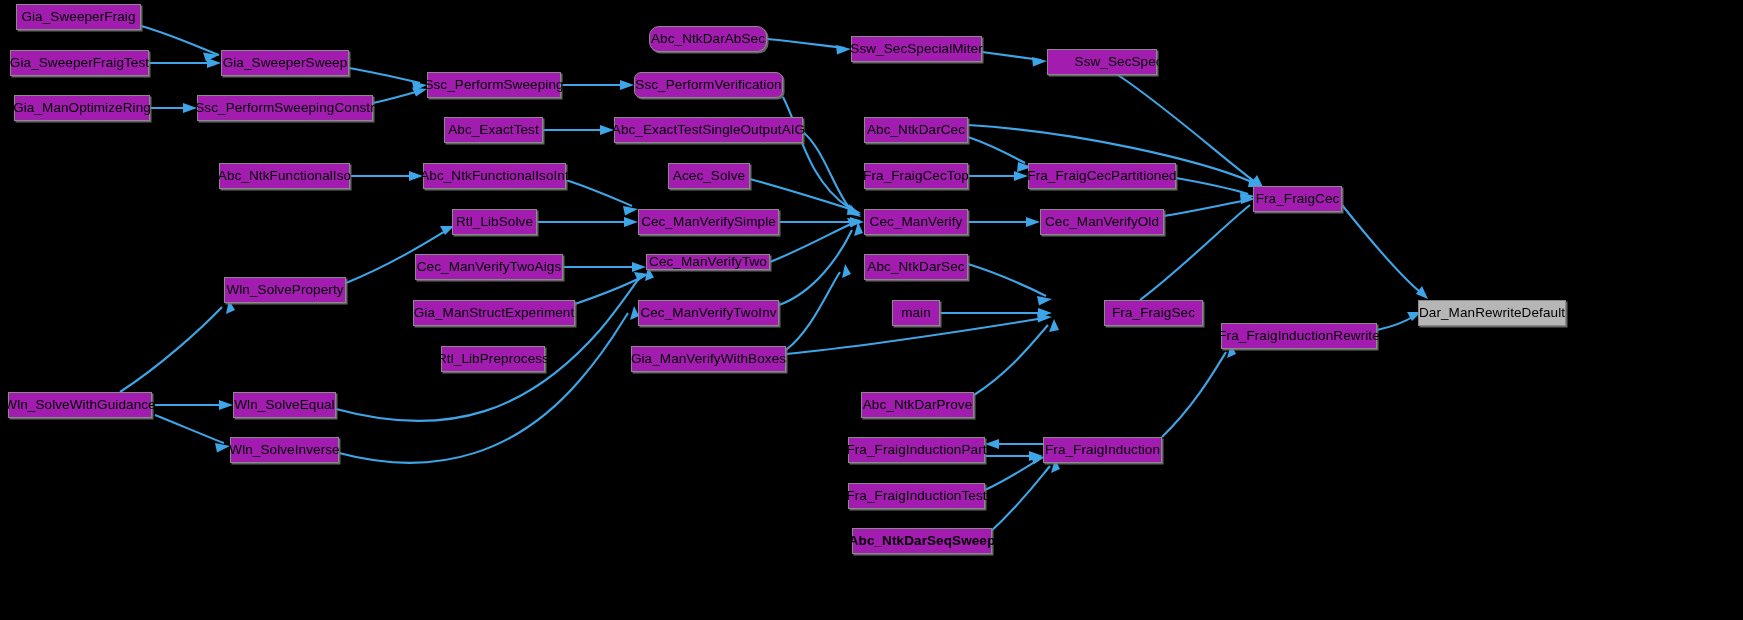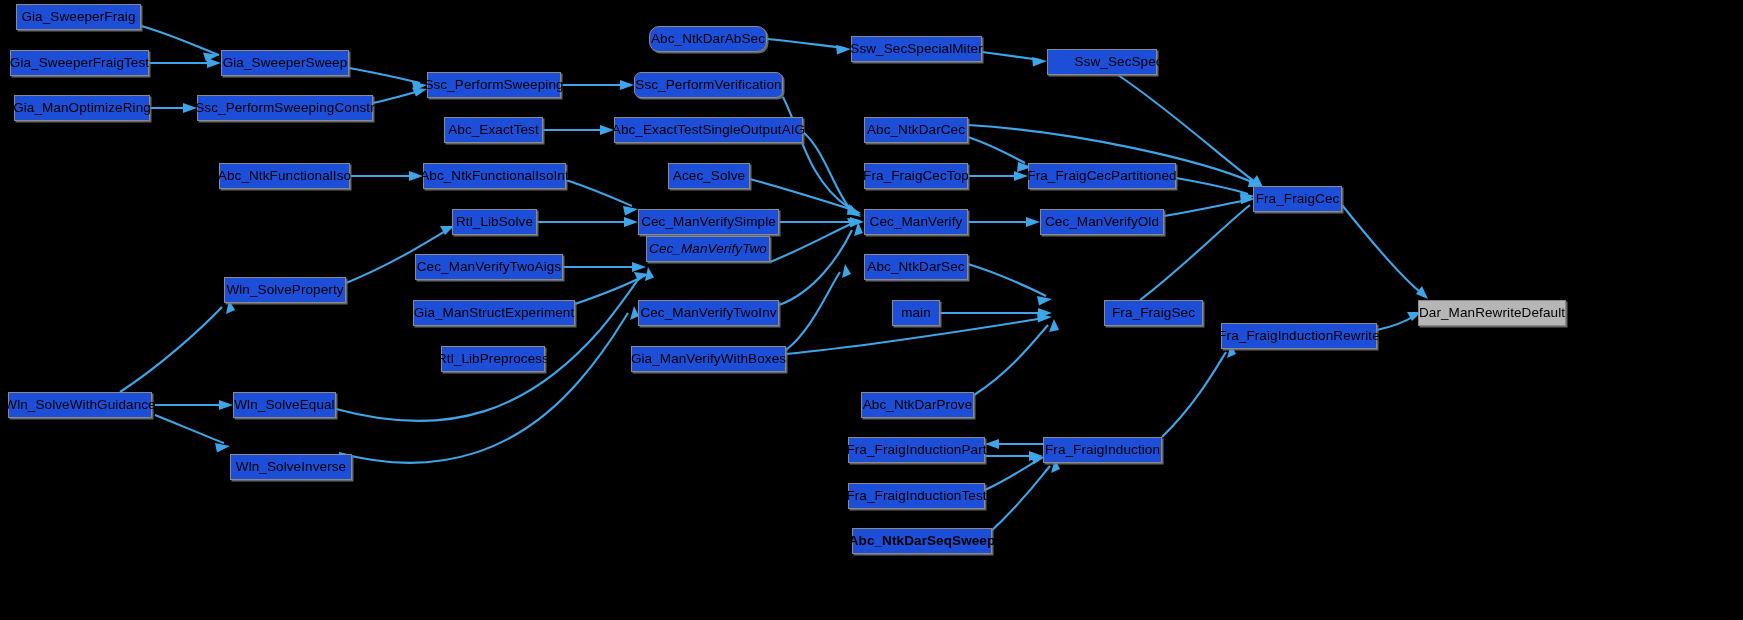--- a/index.html
+++ b/index.html
@@ -27,21 +27,21 @@
     stroke: #3ea6e8;
     stroke-width: 2.1;
   }
   .edge-head {
     fill: #3ea6e8;
     stroke: none;
   }
   .node-box {
     position: absolute;
     box-sizing: border-box;
-    background: #1d4ed8;
+    background: #a21caf;
     border: 1px solid #8a8a8a;
     box-shadow: 1.5px 1.5px 0 0 rgba(120,120,120,0.85);
     display: flex;
     align-items: center;
     justify-content: center;
     color: #000000;
     font-size: 13.5px;
     line-height: 1;
     white-space: nowrap;
     letter-spacing: 0.1px;
@@ -313,21 +313,21 @@
       </div>
       <div class="node-box" style="left: 1040px; top: 209px; width: 124px; height: 26px;">
         <span class="node-label">Cec_ManVerifyOld</span>
       </div>
       <div class="node-box" style="left: 224px; top: 277px; width: 122px; height: 26px;">
         <span class="node-label">Wln_SolveProperty</span>
       </div>
       <div class="node-box" style="left: 415px; top: 254px; width: 148px; height: 26px;">
         <span class="node-label">Cec_ManVerifyTwoAigs</span>
       </div>
-      <div class="node-box" style="left: 646px; top: 236px; width: 124px; height: 26px; font-style: italic;">
+      <div class="node-box" style="left: 646px; top: 254px; width: 124px; height: 16px;">
         <span class="node-label">Cec_ManVerifyTwo</span>
       </div>
       <div class="node-box" style="left: 864px; top: 254px; width: 104px; height: 26px;">
         <span class="node-label">Abc_NtkDarSec</span>
       </div>
       <div class="node-box" style="left: 413px; top: 300px; width: 162px; height: 26px;">
         <span class="node-label">Gia_ManStructExperiment</span>
       </div>
       <div class="node-box" style="left: 638px; top: 300px; width: 141px; height: 26px;">
         <span class="node-label">Cec_ManVerifyTwoInv</span>
@@ -352,21 +352,21 @@
       </div>
       <div class="node-box" style="left: 8px; top: 392px; width: 144px; height: 26px;">
         <span class="node-label">Wln_SolveWithGuidance</span>
       </div>
       <div class="node-box" style="left: 233px; top: 392px; width: 103px; height: 26px;">
         <span class="node-label">Wln_SolveEqual</span>
       </div>
       <div class="node-box" style="left: 861px; top: 392px; width: 113px; height: 26px;">
         <span class="node-label">Abc_NtkDarProve</span>
       </div>
-      <div class="node-box" style="left: 230px; top: 454px; width: 122px; height: 26px;">
+      <div class="node-box" style="left: 230px; top: 437px; width: 109px; height: 26px;">
         <span class="node-label">Wln_SolveInverse</span>
       </div>
       <div class="node-box" style="left: 848px; top: 437px; width: 137px; height: 26px;">
         <span class="node-label">Fra_FraigInductionPart</span>
       </div>
       <div class="node-box" style="left: 1043px; top: 437px; width: 119px; height: 26px;">
         <span class="node-label">Fra_FraigInduction</span>
       </div>
       <div class="node-box" style="left: 848px; top: 483px; width: 137px; height: 26px;">
         <span class="node-label">Fra_FraigInductionTest</span>

